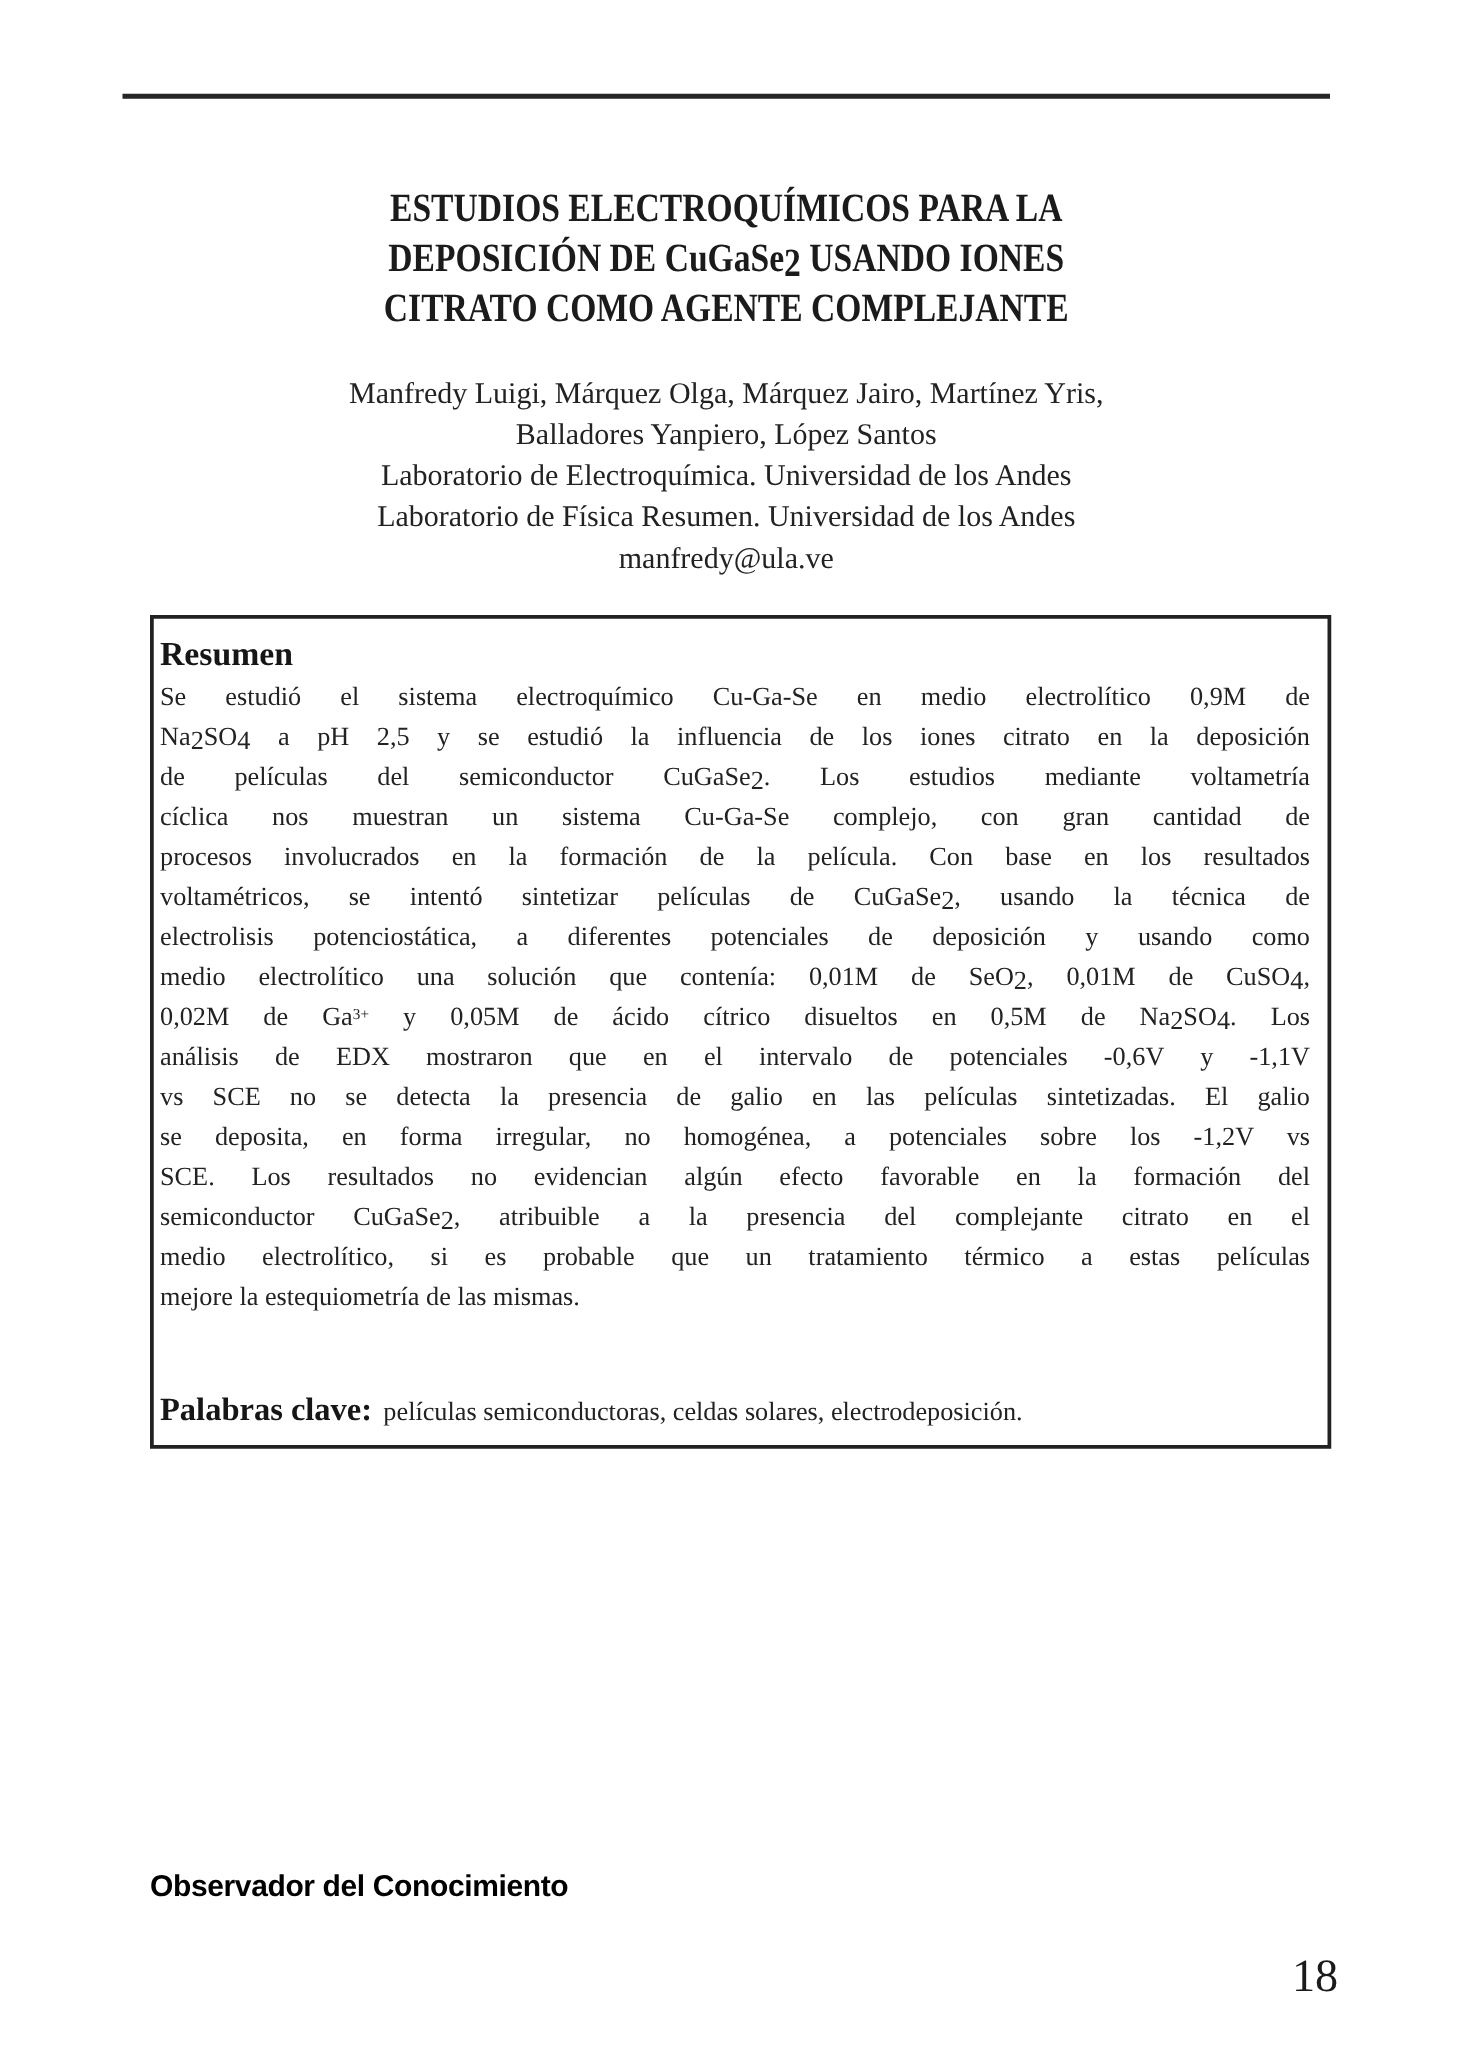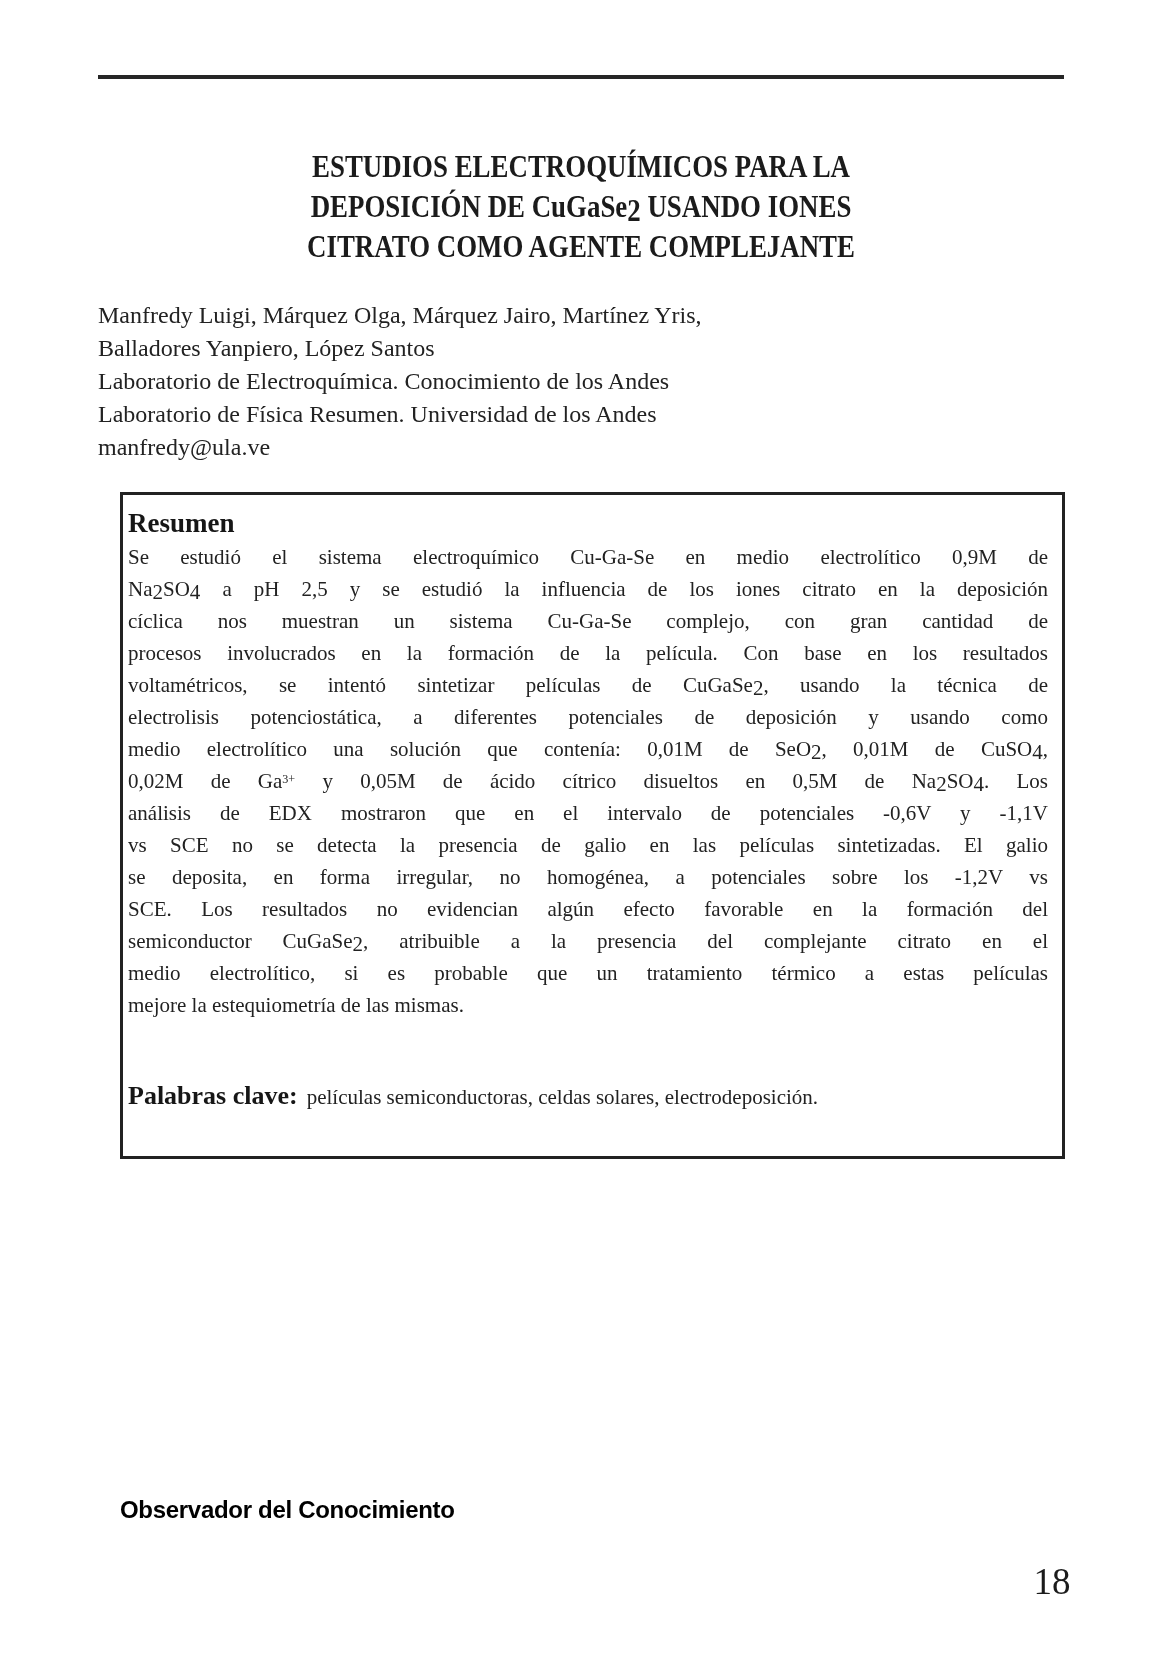--- a/index.html
+++ b/index.html
@@ -11,21 +11,21 @@
   .top-rule{
     position:absolute;left:98px;top:75px;width:966px;height:4px;background:#262626;
   }
   .title{
     position:absolute;left:98px;top:146px;width:966px;margin:0;
     text-align:center;font-size:32px;font-weight:700;line-height:40px;
     color:#1b1b1b;transform:scaleX(0.84);transform-origin:50% 0;
   }
   .authors{
     position:absolute;left:98px;top:299px;width:966px;
-    font-size:24px;line-height:33px;color:#222;
+    text-align:center;font-size:24px;line-height:33px;color:#222;
   }
   .abstract-box{
     position:absolute;left:120px;top:492px;width:945px;height:667px;
     box-sizing:border-box;border:3px solid #222222;padding:10px 14px 0 5px;
   }
   .abs-heading{font-size:27px;font-weight:700;line-height:36px;color:#161616;}
   .abs-body{font-size:21px;line-height:32px;color:#222;}
   .abs-body .line{text-align:justify;text-align-last:justify;}
   .abs-body .line:last-child{text-align-last:left;}
   .dn{position:relative;top:0.13em;}
@@ -53,31 +53,32 @@
   <h1 class="title">
       <div class="line">ESTUDIOS ELECTROQUÍMICOS PARA LA</div>
       <div class="line">DEPOSICIÓN DE CuGaSe<span class="dn">2</span> USANDO IONES</div>
       <div class="line">CITRATO COMO AGENTE COMPLEJANTE</div>
     </h1>
 
   <div class="authors">
     <div>
         <div class="line">Manfredy Luigi, Márquez Olga, Márquez Jairo, Martínez Yris,</div>
         <div class="line">Balladores Yanpiero, López Santos</div>
-        <div class="line">Laboratorio de Electroquímica. Conocimiento de los Andes</div>
+        <div class="line">Laboratorio de Electroquímica. Universidad de los Andes</div>
         <div class="line">Laboratorio de Física Resumen. Universidad de los Andes</div>
       </div>
     <div class="email">manfredy@ula.ve</div>
   </div>
 
   <div class="abstract-box">
     <div class="abs-heading">Resumen</div>
     <div class="abs-body">
         <div class="line">Se estudió el sistema electroquímico Cu-Ga-Se en medio electrolítico 0,9M de</div>
         <div class="line">Na<span class="dn">2</span>SO<span class="dn">4</span> a pH 2,5 y se estudió la influencia de los iones citrato en la deposición</div>
+        <div class="line">de películas del semiconductor CuGaSe<span class="dn">2</span>. Los estudios mediante voltametría</div>
         <div class="line">cíclica nos muestran un sistema Cu-Ga-Se complejo, con gran cantidad de</div>
         <div class="line">procesos involucrados en la formación de la película. Con base en los resultados</div>
         <div class="line">voltamétricos, se intentó sintetizar películas de CuGaSe<span class="dn">2</span>, usando la técnica de</div>
         <div class="line">electrolisis potenciostática, a diferentes potenciales de deposición y usando como</div>
         <div class="line">medio electrolítico una solución que contenía: 0,01M de SeO<span class="dn">2</span>, 0,01M de CuSO<span class="dn">4</span>,</div>
         <div class="line">0,02M de Ga<sup>3+</sup> y 0,05M de ácido cítrico disueltos en 0,5M de Na<span class="dn">2</span>SO<span class="dn">4</span>. Los</div>
         <div class="line">análisis de EDX mostraron que en el intervalo de potenciales -0,6V y -1,1V</div>
         <div class="line">vs SCE no se detecta la presencia de galio en las películas sintetizadas. El galio</div>
         <div class="line">se deposita, en forma irregular, no homogénea, a potenciales sobre los -1,2V vs</div>
         <div class="line">SCE. Los resultados no evidencian algún efecto favorable en la formación del</div>

